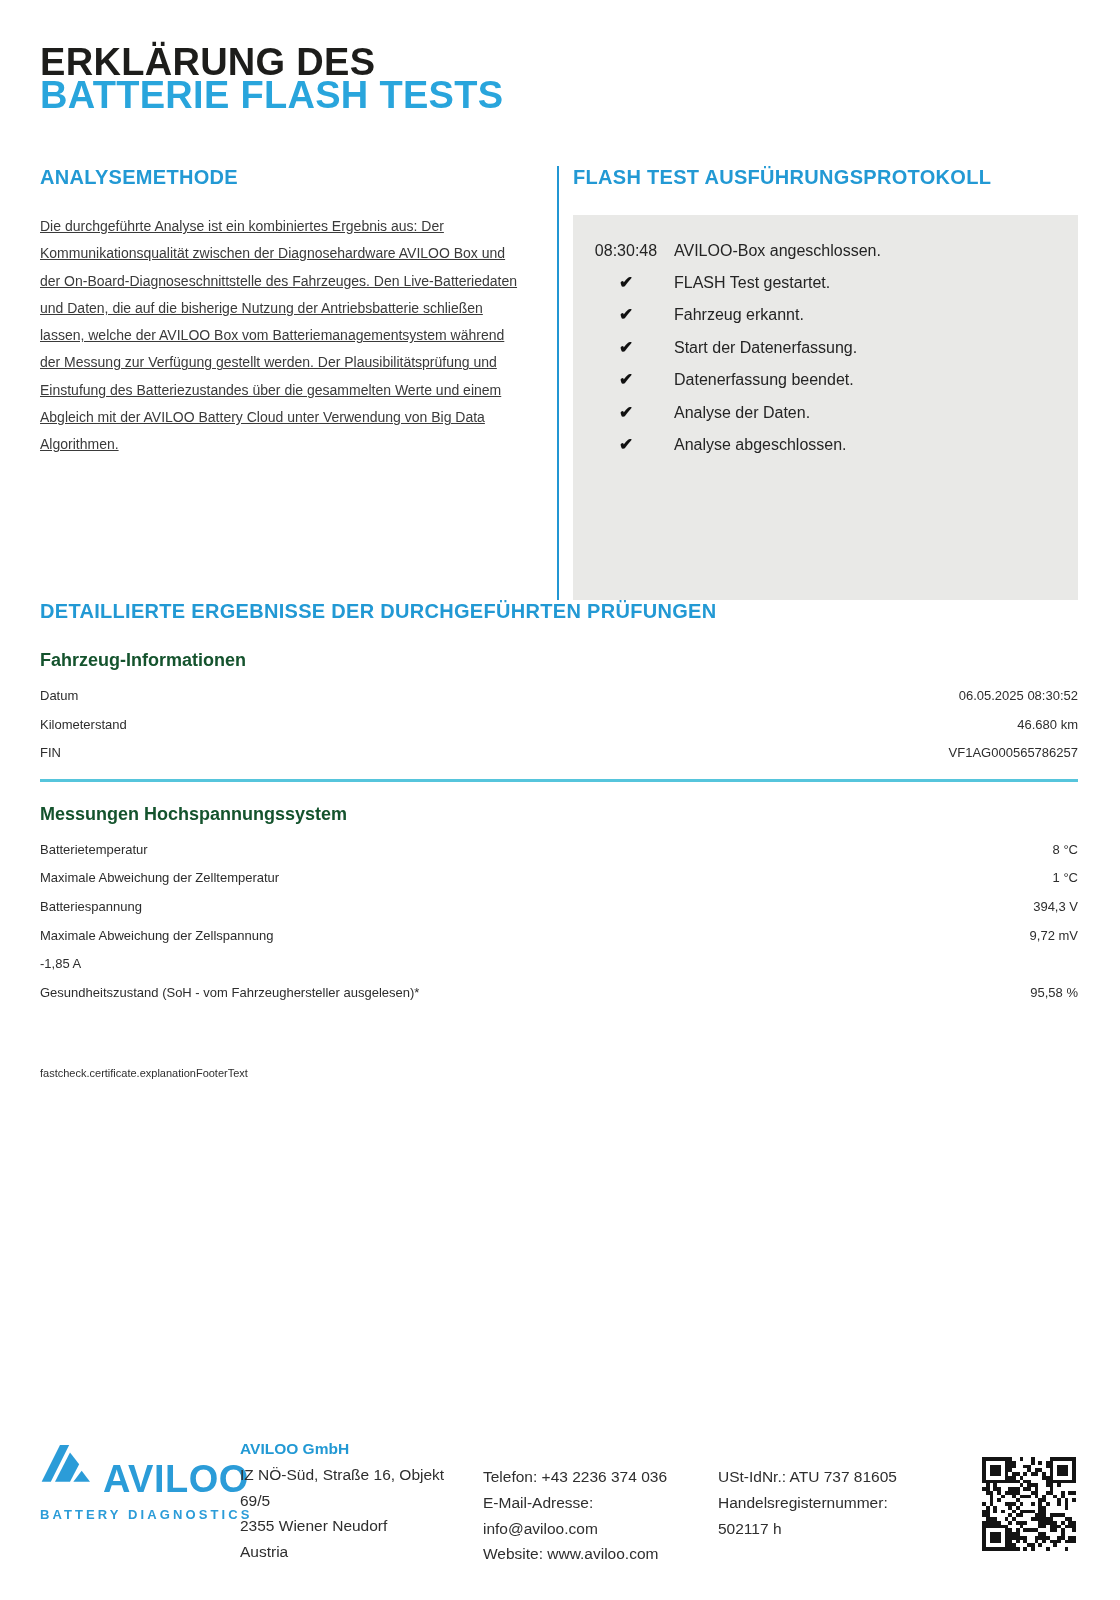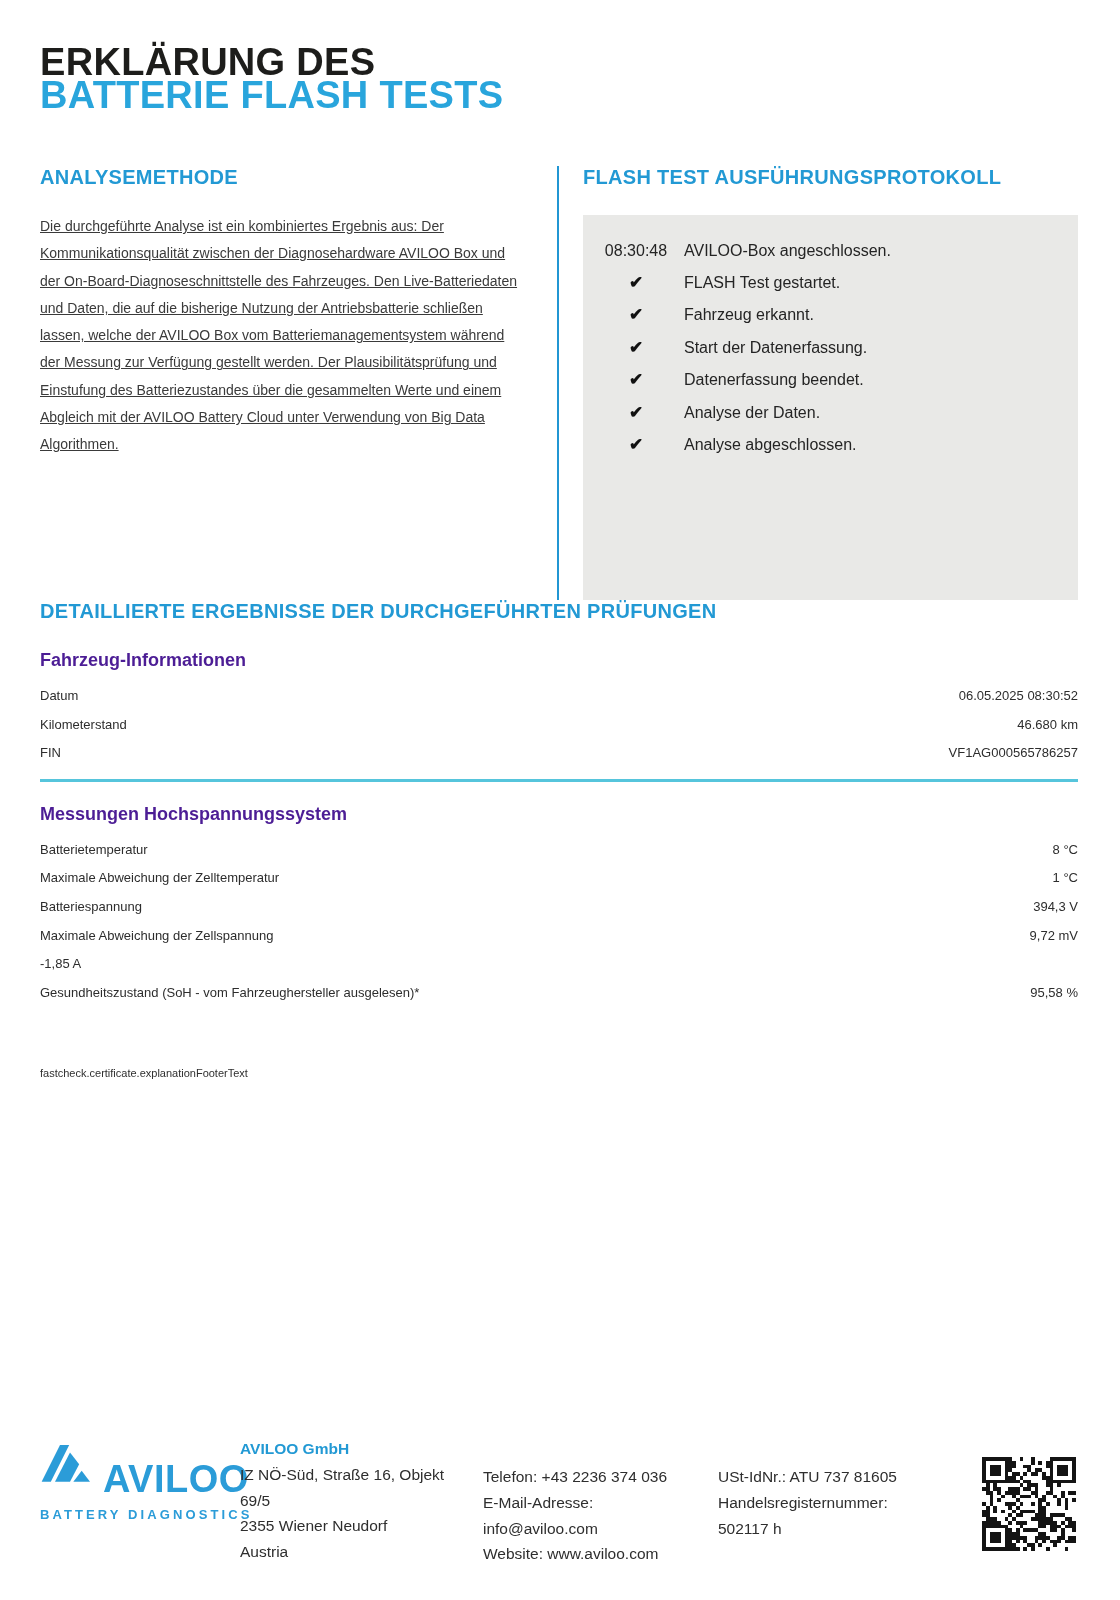--- a/index.html
+++ b/index.html
@@ -11,35 +11,35 @@
 
   
   .title{padding-top:46px;font-size:38px;line-height:33px;font-weight:700;letter-spacing:0.3px;}
   .title .l1{color:#1d1d1b;}
   .title .l2{color:#29a5dc;}
 
   
   .two-col{display:flex;margin-top:54px;}
   .col-left{flex:none;width:488px;}
   .v-sep{flex:none;width:2px;background:#2196d3;margin-left:29px;}
-  .col-right{flex:1 1 auto;padding-left:24px;}
+  .col-right{flex:1 1 auto;padding-left:14px;}
 
   h2.accent{margin:0;font-size:20px;font-weight:700;color:#2299d4;letter-spacing:0.3px;}
   .col-left p{margin:24px 0 0;font-size:14px;line-height:27.3px;color:#3a3a3a;text-decoration:underline;}
 
   .protocol-box{margin-top:26px;background:#e9e9e7;height:385px;box-sizing:border-box;padding:27px 18px 0 18px;}
   .p-row{display:flex;align-items:baseline;margin-bottom:11.5px;font-size:16px;color:#242424;}
   .p-marker{flex:none;width:70px;text-align:center;}
   .p-marker.check{font-weight:700;font-size:17px;color:#111;}
   .p-label{margin-left:13px;}
 
   
   .results-heading{margin-top:56px;font-size:21px;}
   .table-block{margin-top:27px;}
-  .t-heading{margin:0 0 11px;font-size:18px;font-weight:700;color:#4c1d95;}
+  .t-heading{margin:0 0 11px;font-size:18px;font-weight:700;color:#14532d;}
   .t-row{display:flex;justify-content:space-between;font-size:13px;line-height:28.6px;color:#2d2d2d;}
   .t-row .val{text-align:center;}
   .t-divider{border:0;border-top:3px solid #56c5dc;margin:11px 0 0;}
   .table-block + .table-block{margin-top:22px;}
 
   .footer-note{margin-top:60px;font-size:11px;color:#2f2f2f;}
 
   
   .footer{position:absolute;left:40px;right:42px;top:1430px;font-size:15.5px;color:#2e2e2e;}
   .f-logo{position:absolute;left:0;top:7px;width:205px;}

